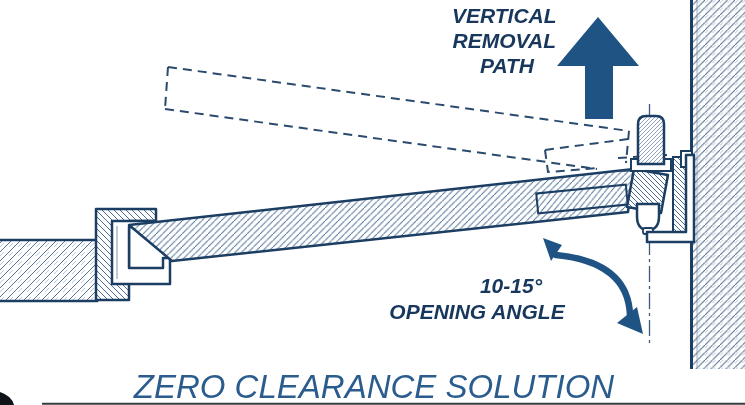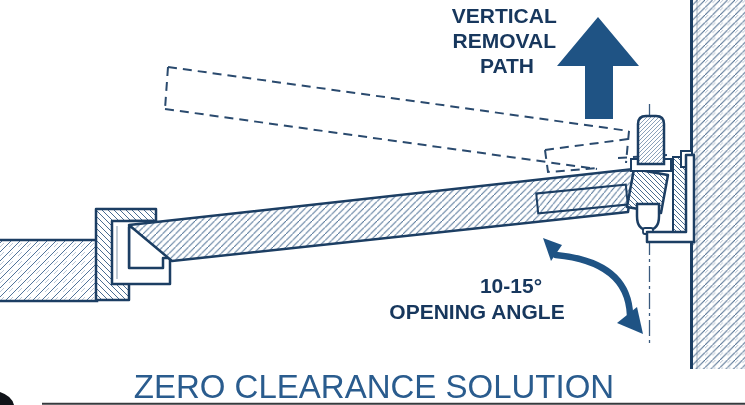--- a/index.html
+++ b/index.html
@@ -1,17 +1,17 @@
 <!DOCTYPE html>
 <html><head>
 <meta charset="utf-8">
 <style>
   html,body{margin:0;padding:0;background:#ffffff;}
   .stage{position:relative;width:745px;height:405px;background:#ffffff;overflow:hidden;
-         font-family:"Liberation Sans",sans-serif;}
+         font-family:"Liberation Sans",sans-serif;font-style:italic;}
   svg{position:absolute;left:0;top:0;display:block;}
   .lbl{font-family:"Liberation Sans",sans-serif;font-weight:700;}
   .ttl{font-family:"Liberation Sans",sans-serif;font-weight:400;}
 </style>
 </head>
 <body>
 
 <div class="stage">
 <svg width="745" height="405" viewBox="0 0 745 405">
   <defs>

